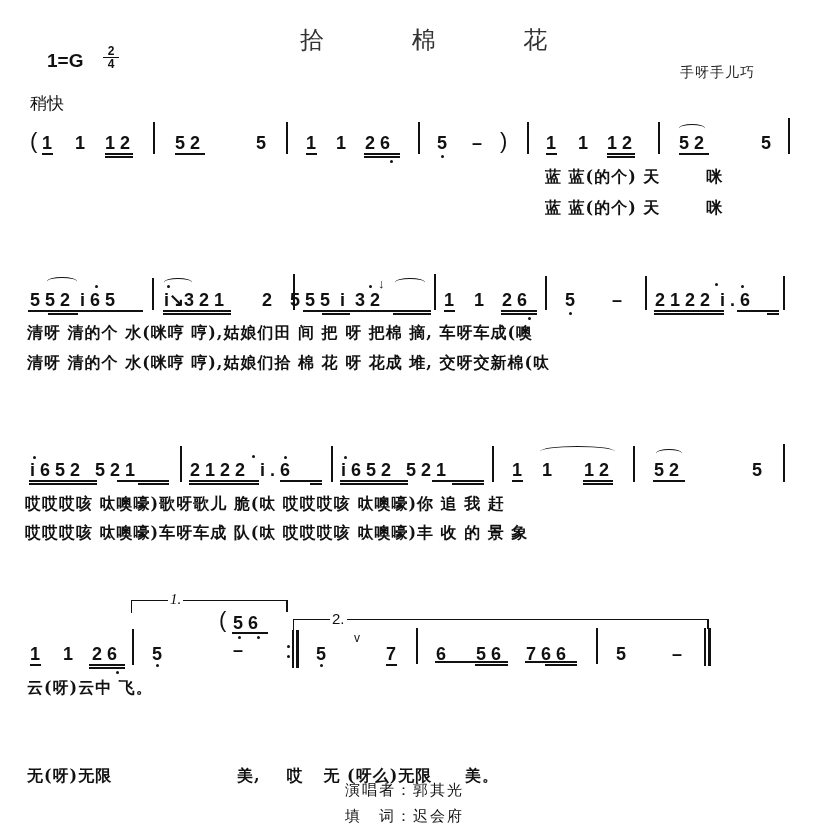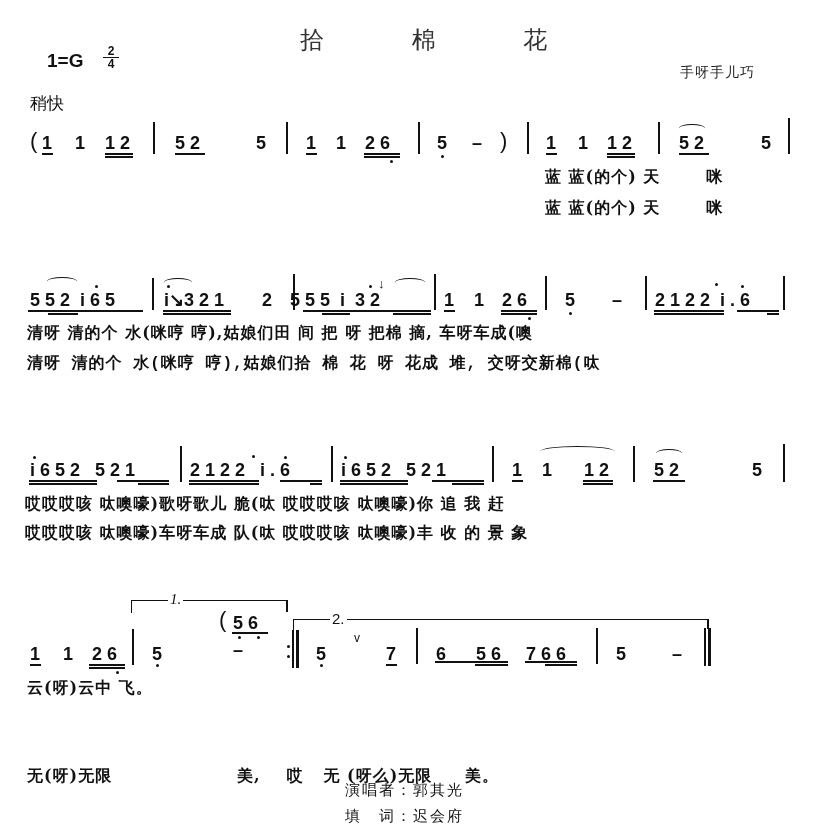--- a/index.html
+++ b/index.html
@@ -114,21 +114,21 @@
   <div class="bar" style="left:645px;top:276px;height:34px;"></div>
   <div class="note" style="left:655px;top:290px;">2&nbsp;1&nbsp;2&nbsp;2&nbsp;&nbsp;i&nbsp;.&nbsp;6</div>
   <div class="dot" style="left:715px;top:283px;"></div>
   <div class="dot" style="left:741px;top:285px;"></div>
   <div class="u1" style="left:654px;top:310px;width:70px;"></div>
   <div class="u1" style="left:654px;top:313px;width:70px;"></div>
   <div class="u1" style="left:737px;top:310px;width:42px;"></div>
   <div class="u1" style="left:767px;top:313px;width:12px;"></div>
   <div class="bar" style="left:783px;top:276px;height:34px;"></div>
   <div class="lyric" style="left:27px;top:323px;">清呀 清的个 水(咪哼 哼),姑娘们田 间 把 呀 把棉 摘, 车呀车成(噢</div>
-  <div class="lyric" style="left:27px;top:353px;font-family:Liberation Mono, monospace;">清呀 清的个 水(咪哼 哼),姑娘们拾 棉 花 呀 花成 堆, 交呀交新棉(呔</div>
+  <div class="lyric" style="left:27px;top:353px;">清呀 清的个 水(咪哼 哼),姑娘们拾 棉 花 呀 花成 堆, 交呀交新棉(呔</div>
 </div>
 
 <div>
   <div class="note" style="left:30px;top:460px;">i&nbsp;6&nbsp;5&nbsp;2&nbsp;&nbsp;&nbsp;5&nbsp;2&nbsp;1</div>
   <div class="dot" style="left:33px;top:456px;"></div>
   <div class="u1" style="left:29px;top:480px;width:68px;"></div>
   <div class="u1" style="left:29px;top:483px;width:68px;"></div>
   <div class="u1" style="left:117px;top:480px;width:52px;"></div>
   <div class="u1" style="left:138px;top:483px;width:31px;"></div>
   <div class="bar" style="left:180px;top:446px;height:36px;"></div>

